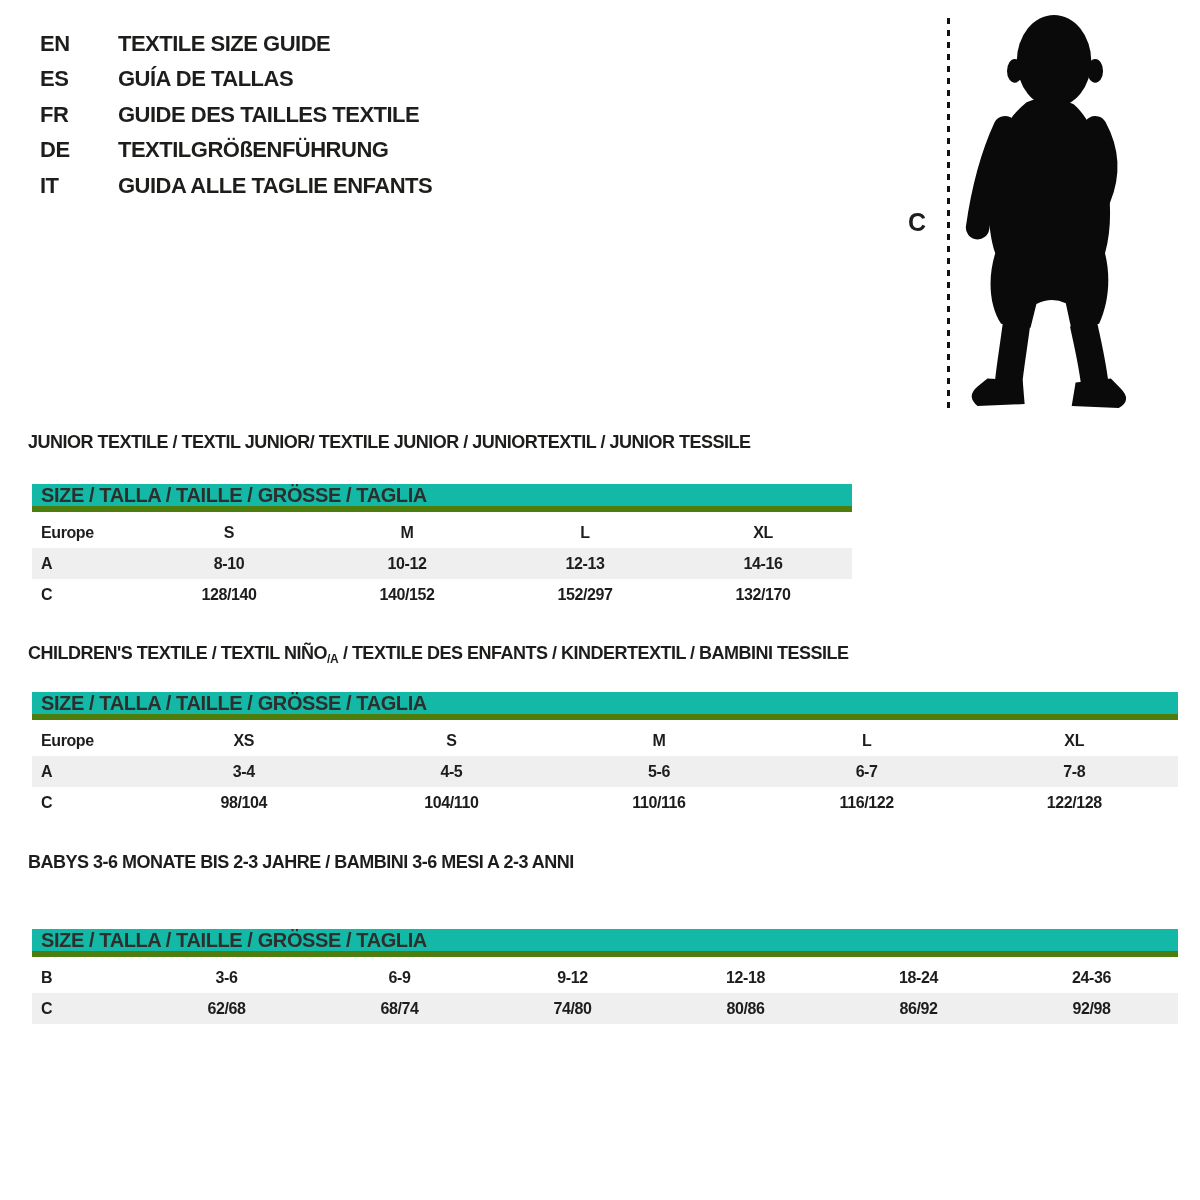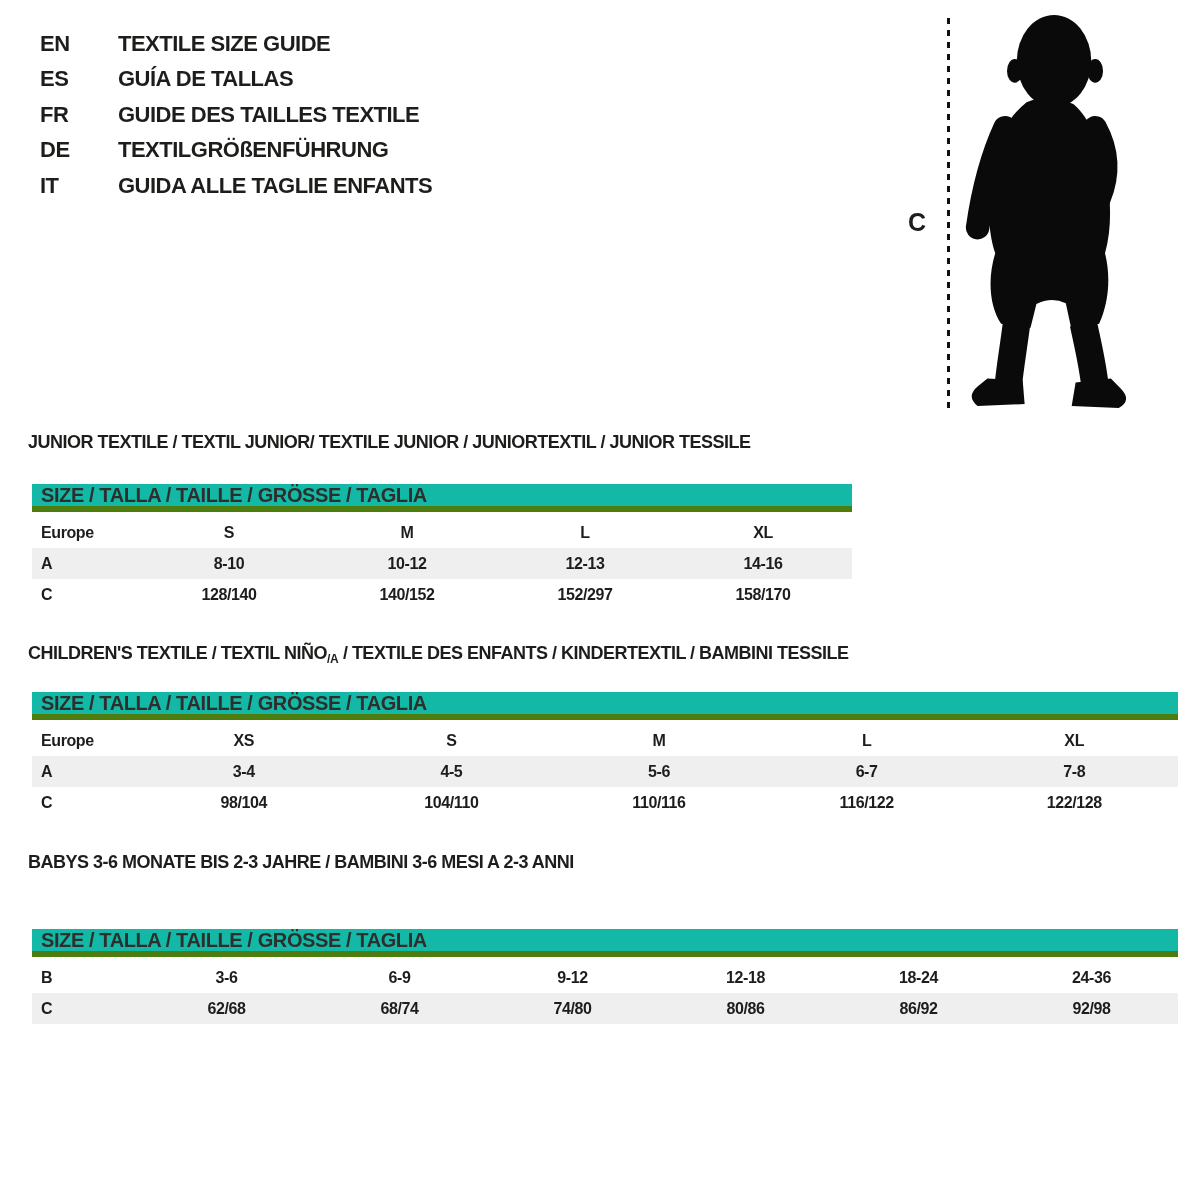--- a/index.html
+++ b/index.html
@@ -94,21 +94,21 @@
       <div>8-10</div>
       <div>10-12</div>
       <div>12-13</div>
       <div>14-16</div>
     </div>
     <div class="trow cols4">
       <div class="rlabel">C</div>
       <div>128/140</div>
       <div>140/152</div>
       <div>152/297</div>
-      <div>158/170</div>
+      <div>132/170</div>
     </div>
   </div>
 
   <div class="sect-title" style="top:643px;">
     <span>CHILDREN'S TEXTILE / TEXTIL NIÑO</span><span class="subscript">/A</span><span> / TEXTILE DES ENFANTS / KINDERTEXTIL / BAMBINI TESSILE</span>
   </div>
   <div class="sect-table" style="top:692px;width:1146px;">
     <div class="size-bar">SIZE / TALLA / TAILLE / GRÖSSE / TAGLIA</div>
     <div class="trow cols5">
       <div class="rlabel">Europe</div>

